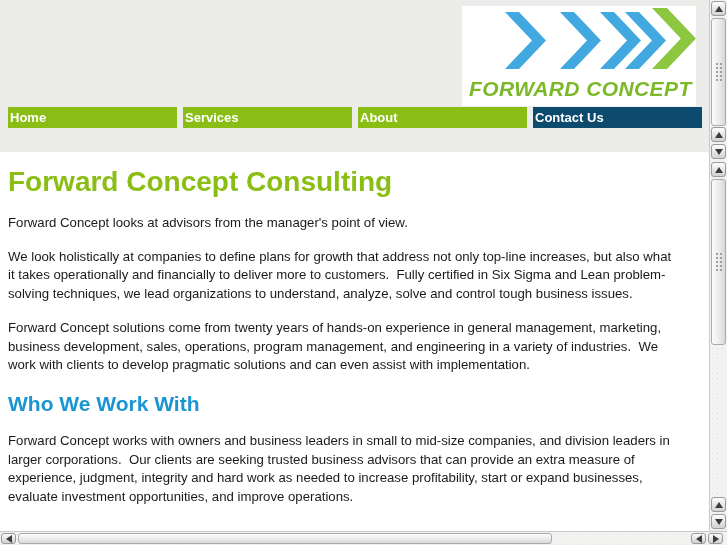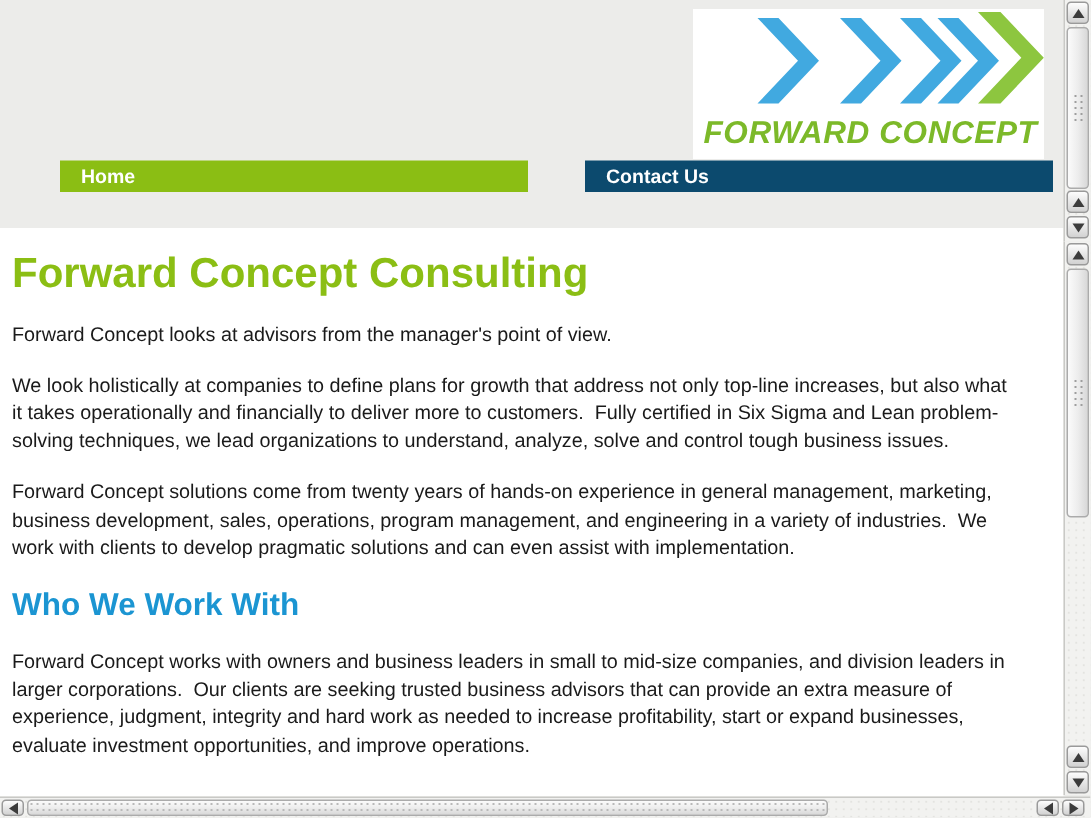--- a/index.html
+++ b/index.html
@@ -10,21 +10,21 @@
   
   .top-frame { position:absolute; left:0; top:0; width:709px; height:152px; background:#ECECEA;text-decoration:underline; }
   .logo-box { position:absolute; left:462px; top:6px; width:234px; height:100px; background:#FFFFFF; }
   .logo-chevrons { position:absolute; left:0; top:0; }
   .brand-text { position:absolute; left:7px; bottom:5px; font-size:21px; font-weight:bold;
                 font-style:italic; letter-spacing:0.4px; white-space:nowrap; }
 
   
   .nav { position:absolute; left:8px; top:107px; width:694px; height:21px; display:flex; gap:6px; }
   .nav-item { flex:1 1 0; color:#FFFFFF; font-size:13px; font-weight:bold;
-              line-height:21px; padding-left:14px; cursor:pointer;margin-left:32px; }
+              line-height:21px; padding-left:2px; cursor:pointer; }
 
   
   .content-frame { position:absolute; left:0; top:152px; width:709px; height:379px;
                    background:#FFFFFF; overflow:hidden; padding:0 30px 0 8px; }
   .h1 { font-size:28px; font-weight:bold; margin:14px 0 16px 0; letter-spacing:0px; }
   .h2 { font-size:21px; font-weight:bold; margin:17px 0 16px 0; }
   .para { font-size:13.2px; line-height:18.7px; color:#1A1A1A; margin:15px 0;
           white-space:pre-wrap; }
 
   
@@ -77,20 +77,22 @@
         </g>
         <g transform="translate(190,2) scale(1.07)">
           <path d="M0,0 H14 L41,28.5 L14,57 H0 L27,28.5 Z" fill="#8DC63F"></path>
         </g>
       </svg>
       <div class="brand-text" style="color:#7CB929">FORWARD CONCEPT</div>
     </div>
 
     <div class="nav">
       <div class="nav-item" style="background:#8BBE14">Home</div>
+      <div class="nav-item" style="background:#8BBE14">Services</div>
+      <div class="nav-item" style="background:#8BBE14">About</div>
       <div class="nav-item" style="background:#0c4a6e">Contact Us</div>
     </div>
   </div>
 
   <div class="content-frame">
     <div class="h1" style="color:#8BBE14">Forward Concept Consulting</div>
 
     <p class="para">Forward Concept looks at advisors from the manager's point of view.</p>
 
     <p class="para">We look holistically at companies to define plans for growth that address not only top-line increases, but also what it takes operationally and financially to deliver more to customers.  Fully certified in Six Sigma and Lean problem-solving techniques, we lead organizations to understand, analyze, solve and control tough business issues.</p>

